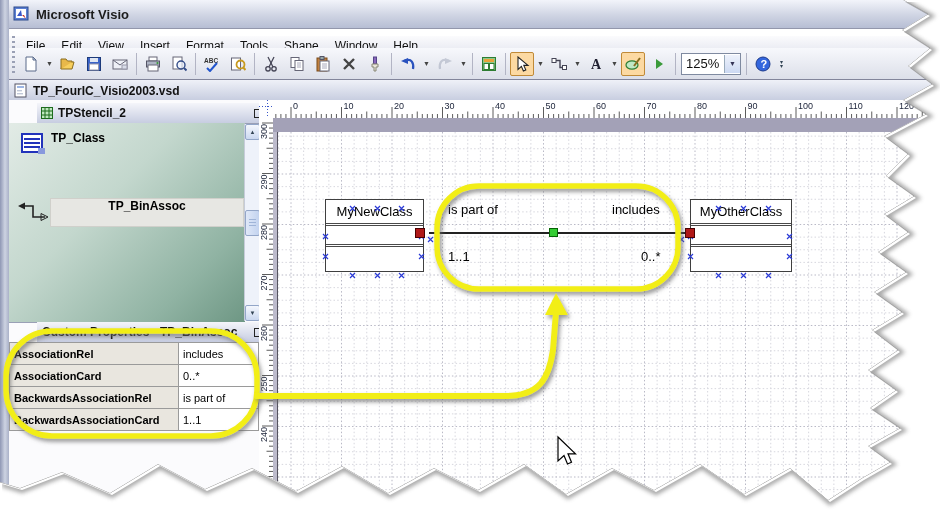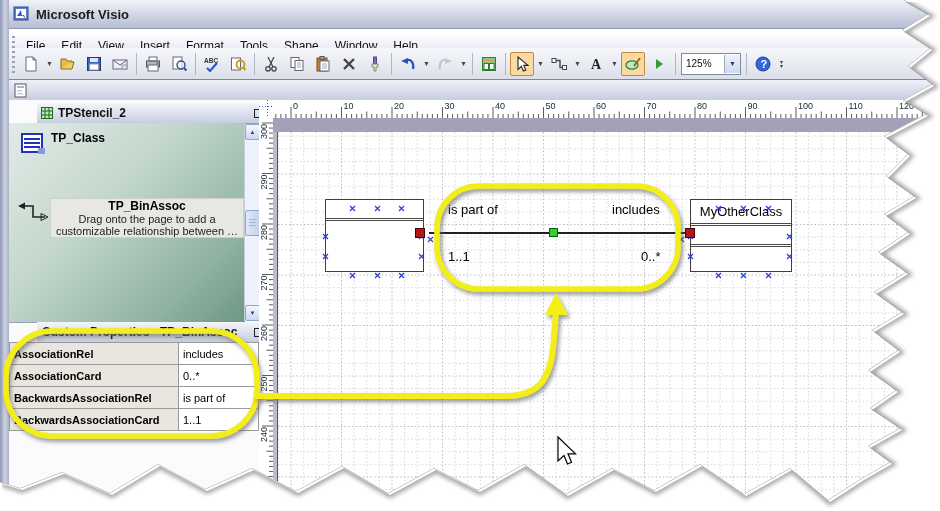--- a/index.html
+++ b/index.html
@@ -21,21 +21,21 @@
     background:linear-gradient(#f7f8fc,#dcdfe9);border-bottom:1px solid #a6a9bb;
     display:flex;align-items:center;}
   .tb-sep{width:1px;height:22px;background:#b2b4c4;margin:0 3px;}
   .tb-btn{width:22px;height:22px;border:1px solid transparent;border-radius:2px;
     display:flex;align-items:center;justify-content:center;margin:0 1px;}
   .tb-btn.sel{background:#fcd9a2;border-color:#c08a38;}
   .tb-btn.dis{opacity:.4;}
   .tb-dd{width:11px;height:22px;display:flex;align-items:center;justify-content:center;
     font-size:7px;color:#444;}
   .zoom-combo{height:20px;background:#fff;border:1px solid #7f8aa0;display:flex;align-items:center;margin:0 2px;}
-  .zoom-combo .zv{font-size:10px;padding:0 4px;min-width:34px;color:#111;}
+  .zoom-combo .zv{font-size:13px;padding:0 4px;min-width:34px;color:#111;}
   .zoom-combo .za{width:15px;height:18px;background:linear-gradient(#eef2fb,#ccd9f2);
     border-left:1px solid #9ab;display:flex;align-items:center;justify-content:center;font-size:7px;color:#335;}
   #doctitle{position:absolute;left:9px;top:79px;width:931px;height:21px;
     background:linear-gradient(#eff1f8,#c6ccdf);border-top:1px solid #82859b;border-bottom:1px solid #8d90a8;
     display:flex;align-items:center;}
   #doctitle .dtt{font-size:12px;font-weight:bold;color:#111;margin-left:5px;}
   
   #panel-col{position:absolute;left:9px;top:100px;width:250px;height:411px;background:#fbfbfd;}
   .panel-title{position:absolute;left:9px;width:250px;height:20px;
     background:linear-gradient(#f4f5fa,#c7cde1);border-bottom:1px solid #9aa0b6;
@@ -280,20 +280,21 @@
       </span>
   </div>
 
   <div id="doctitle">
     <svg width="15" height="15" viewBox="0 0 15 15" style="margin-left:4px">
       <rect x="2" y="1" width="11" height="13" fill="#fff" stroke="#556"></rect>
       <rect x="4" y="3" width="7" height="2" fill="#9db6e4"></rect>
       <rect x="4" y="7" width="5" height="1.4" fill="#c0c8d8"></rect>
       <rect x="4" y="10" width="6" height="1.4" fill="#c0c8d8"></rect>
     </svg>
+    <span class="dtt">TP_FourIC_Visio2003.vsd</span>
   </div>
 
   <div id="panel-col"></div>
 
   <div class="panel-title" style="top:103px">
     <svg width="12" height="12" viewBox="0 0 12 12" style="margin-left:4px">
       <rect x="0.5" y="0.5" width="11" height="11" fill="#bfe8bf" stroke="#1d6b1d"></rect>
       <path d="M4 1 V11 M8 1 V11 M1 4 H11 M1 8 H11" stroke="#1d6b1d" stroke-width="1"></path>
     </svg>
     <span class="pt">TPStencil_2</span>
@@ -319,21 +320,20 @@
         <div class="st-item hl" style="top:76px" stroke="#f2ee18">
           <div class="st-icon">
             <svg width="32" height="26" viewBox="0 0 32 26">
               <path d="M6,6 H16 V17 H28" fill="none" stroke="#222" stroke-width="1.6"></path>
               <polygon points="1,6 8,2.5 8,9.5" fill="#222"></polygon>
               <polygon points="31,17 24,13.5 24,20.5" fill="none" stroke="#222"></polygon>
             </svg>
           </div>
           <div class="st-text">
             <div class="st-name">TP_BinAssoc</div>
-            <div class="st-desc">Drag onto the page to add a customizable relationship between …</div>
           </div>
         </div>
       </div>
   </div>
   <div id="st-scroll">
     <div class="sbtn" style="top:0">▲</div>
     <div id="st-thumb"></div>
     <div class="sbtn" style="bottom:0">▼</div>
   </div>
 
@@ -689,20 +689,21 @@
         <line x1="0" y1="307.125" x2="662" y2="307.125" stroke="#d7d7de" stroke-width="1" stroke-dasharray="1.5,2.2"></line>
         <line x1="0" y1="319.75" x2="662" y2="319.75" stroke="#d7d7de" stroke-width="1" stroke-dasharray="1.5,2.2"></line>
         <line x1="0" y1="332.375" x2="662" y2="332.375" stroke="#d7d7de" stroke-width="1" stroke-dasharray="1.5,2.2"></line>
         <line x1="0" y1="345" x2="662" y2="345" stroke="#b9b9c6" stroke-width="1" stroke-dasharray="1.5,2.2"></line>
         <line x1="0" y1="357.625" x2="662" y2="357.625" stroke="#d7d7de" stroke-width="1" stroke-dasharray="1.5,2.2"></line>
         <line x1="0" y1="370.25" x2="662" y2="370.25" stroke="#d7d7de" stroke-width="1" stroke-dasharray="1.5,2.2"></line>
       </svg>
   </div>
 
   <div class="class-box" style="left:325px;top:199px;width:97px;height:71px">
+    <div class="class-title">MyNewClass</div>
     <div class="class-mid"></div>
   </div>
   <div class="class-box" style="left:690px;top:199px;width:100px;height:71px">
     <div class="class-title">MyOtherClass</div>
     <div class="class-mid"></div>
   </div>
   <div id="assoc-line"></div>
   <div class="endpt" style="left:415px;top:228px"></div>
   <div class="endpt" style="left:685px;top:228px"></div>
   <div id="midpt"></div>

